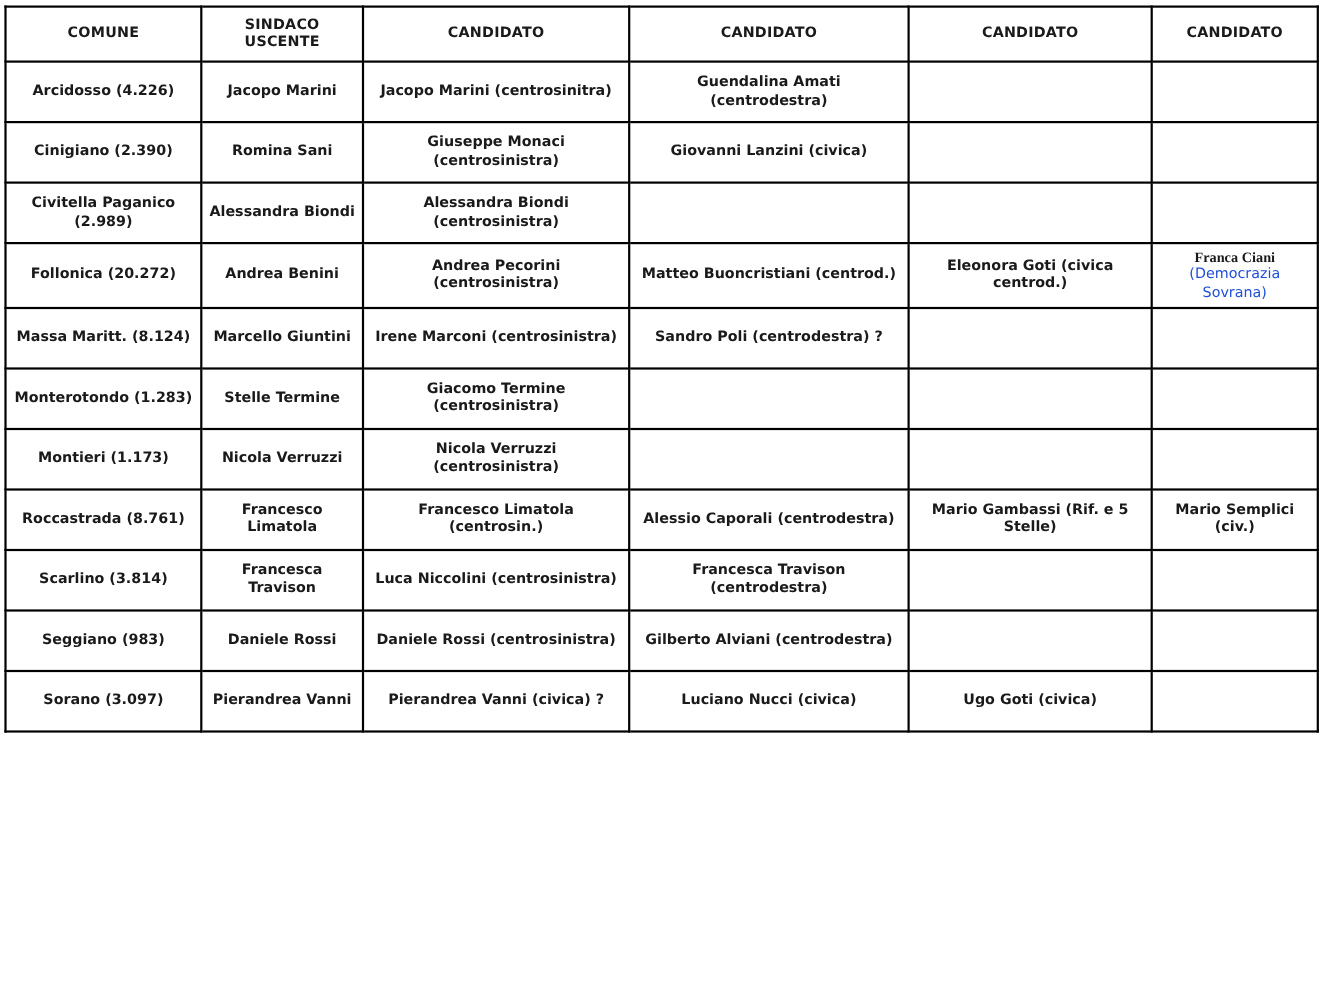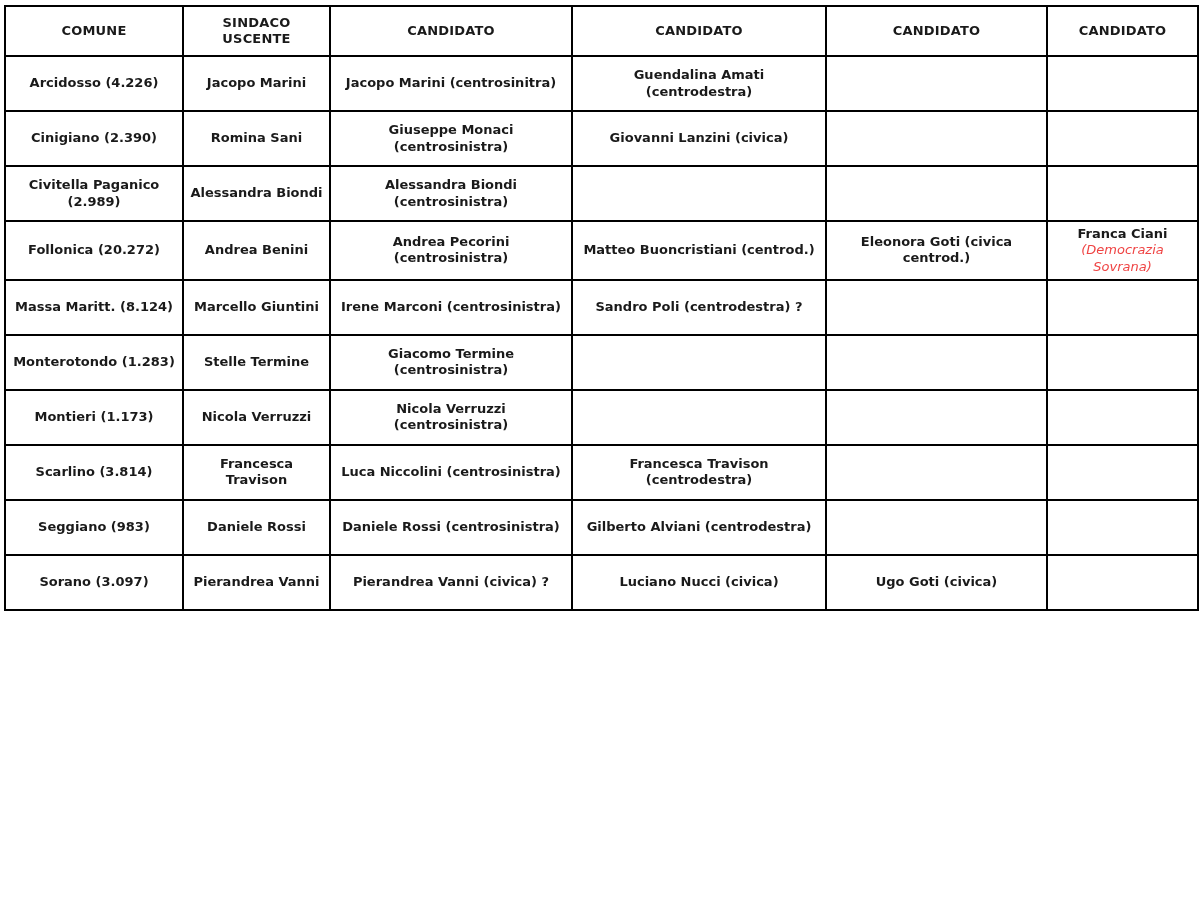--- a/index.html
+++ b/index.html
@@ -40,26 +40,26 @@
     height: 50px;
     font-size: 13px;
     letter-spacing: 0.2px;
   }
   table.candidates td {
     height: 55px;
   }
   .cell-main {
     font-weight: 700;
     color: #1a1a1a;
+    font-family: Liberation Serif, serif;
   }
   .cell-sub {
     font-weight: 400;
-    color: #ef4444;
+    color: #1d4ed8;
     font-size: 13px;
-    font-style: italic;
   }
 </style>
 </head>
 <body>
 
 <div class="page">
   <table class="candidates">
     <colgroup>
       <col style="width:178px">
       <col style="width:147px">
@@ -132,20 +132,28 @@
         </tr>
         <tr>
           <td>Montieri (1.173)</td>
           <td>Nicola Verruzzi</td>
           <td>Nicola Verruzzi (centrosinistra)</td>
           <td></td>
           <td></td>
           <td></td>
         </tr>
         <tr>
+          <td>Roccastrada (8.761)</td>
+          <td>Francesco Limatola</td>
+          <td>Francesco Limatola (centrosin.)</td>
+          <td>Alessio Caporali (centrodestra)</td>
+          <td>Mario Gambassi (Rif. e 5 Stelle)</td>
+          <td>Mario Semplici (civ.)</td>
+        </tr>
+        <tr>
           <td>Scarlino (3.814)</td>
           <td>Francesca Travison</td>
           <td>Luca Niccolini (centrosinistra)</td>
           <td>Francesca Travison (centrodestra)</td>
           <td></td>
           <td></td>
         </tr>
         <tr>
           <td>Seggiano (983)</td>
           <td>Daniele Rossi</td>

